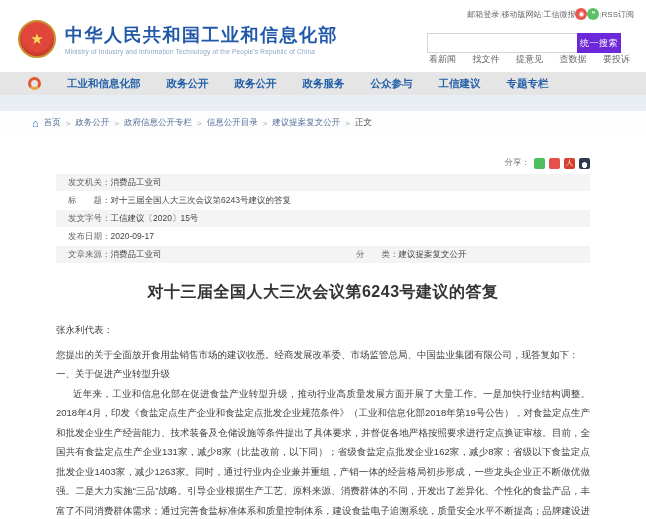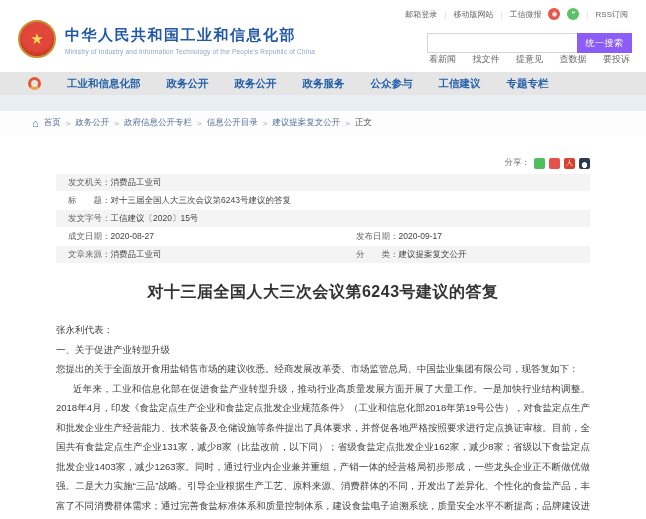--- a/index.html
+++ b/index.html
@@ -4,34 +4,34 @@
 <style>
   * { margin:0; padding:0; box-sizing:border-box; }
   html,body { background:#fff; }
   body { font-family:"Liberation Sans","DejaVu Sans",sans-serif; }
   .page { position:relative; width:646px; height:519px; overflow:hidden; background:#fff; margin:0 auto; }
 
   
   .header { position:relative; height:72px; background:#fff; }
   .logo-area { position:absolute; left:18px; top:20px; display:flex; align-items:center; gap:9px; }
   .emblem { width:38px; height:38px; border-radius:50%; background:radial-gradient(circle at 50% 42%, #e0473a 0 55%, #a61c12 100%); color:#f7d65a; font-size:15px; display:flex; align-items:center; justify-content:center; border:2px solid #c8932f; }
-  .site-title { font-size:15px; font-weight:bold; color:#2258a8; letter-spacing:1.5px; line-height:22px; }
+  .site-title { font-size:18px; font-weight:bold; color:#2258a8; letter-spacing:1.5px; line-height:22px; }
   .site-sub { font-size:6.5px; color:#8aa6c8; margin-top:2px; letter-spacing:.2px; }
 
-  .top-links { position:absolute; right:18px; top:8px; display:flex; align-items:center; gap:7px; font-size:8px; color:#666;padding-left:12px; }
+  .top-links { position:absolute; right:12px; top:8px; display:flex; align-items:center; font-size:8px; color:#666;padding-left:12px; }
   .top-links .sep { color:#d9d9d9; }
   .top-links a { color:#666; text-decoration:none; cursor:pointer; }
   .dot-icon { width:12px; height:12px; border-radius:50%; display:inline-flex; align-items:center; justify-content:center; color:#fff; font-size:7px; }
   .dot-weibo { background:#e6544a; }
   .dot-wechat { background:#5cc166; }
 
   .search-area { position:absolute; right:14px; top:33px; width:205px; }
   .search-row { display:flex; }
   .search-input { width:150px; height:20px; border:1px solid #d5d5d5; border-right:none; outline:none; font-size:9px; padding:0 5px; }
-  .search-btn { width:55px; height:20px; background:#8b5cf6; color:#fff; border:none; font-size:9px; cursor:pointer; letter-spacing:.5px; }
+  .search-btn { width:44px; height:20px; background:#6d28d9; color:#fff; border:none; font-size:9px; cursor:pointer; letter-spacing:.5px; }
   .quick-links { display:flex; justify-content:space-between; font-size:9px; color:#666; padding:0 2px; }
   .quick-links span { cursor:pointer; }
 
   
   .nav { height:23px; display:flex; align-items:center; padding-left:28px; gap:26px; background:#e5e5e5; }
   .nav-logo { width:13px; height:13px; border-radius:50%; border:3px solid #e2582f; border-bottom-color:#f0a23c; border-left-color:#e2582f; }
   .nav-item { font-size:10.5px; font-weight:bold; color:#2360a8; cursor:pointer; white-space:nowrap; }
 
   .band { height:16px; background:#e9eef5; }
 
@@ -56,21 +56,21 @@
   .meta-row.gray { background:#f4f4f4; }
   .meta-cell { display:flex; }
   .meta-cell.first { width:288px; }
   .meta-label { color:#666; white-space:pre; }
   .meta-value { color:#444; }
 
   .article-title { margin-top:19px; text-align:center; font-size:16px; font-weight:bold; color:#333; letter-spacing:.5px; }
 
   .article-body { margin-top:17px; font-size:9.5px; color:#404040; line-height:19.5px; text-align:justify; }
   .article-body p { margin:0; }
-  .article-body p.salute { }
+  .article-body p.salute { margin-bottom:5px; }
   .article-body p.indent { text-indent:1.8em; }
 </style>
 </head>
 <body>
 
 <div class="page">
 
   <div class="header">
     <div class="logo-area">
       <div class="emblem">★</div>
@@ -152,24 +152,20 @@
       </div>
       <div class="meta-row">
         <span class="meta-label">标　　题：</span>
         <span class="meta-value">对十三届全国人大三次会议第6243号建议的答复</span>
       </div>
       <div class="meta-row gray">
         <span class="meta-label">发文字号：</span>
         <span class="meta-value">工信建议〔2020〕15号</span>
       </div>
       <div class="meta-row">
-        <span class="meta-cell first">
-          <span class="meta-label">成文日期：</span>
-          <span class="meta-value">2020-08-27</span>
-        </span>
         <span class="meta-cell">
           <span class="meta-label">发布日期：</span>
           <span class="meta-value">2020-09-17</span>
         </span>
       </div>
       <div class="meta-row gray">
         <span class="meta-cell first">
           <span class="meta-label">文章来源：</span>
           <span class="meta-value">消费品工业司</span>
         </span>
@@ -177,20 +173,20 @@
           <span class="meta-label">分　　类：</span>
           <span class="meta-value">建议提案复文公开</span>
         </span>
       </div>
     </div>
 
     <h1 class="article-title">对十三届全国人大三次会议第6243号建议的答复</h1>
 
     <div class="article-body">
       <p class="salute">张永利代表：</p>
+      <p>您提出的关于全面放开食用盐销售市场的建议收悉。经商发展改革委、市场监管总局、中国盐业集团有限公司，现答复如下：</p>
       <p>一、关于促进产业转型升级</p>
-      <p>您提出的关于全面放开食用盐销售市场的建议收悉。经商发展改革委、市场监管总局、中国盐业集团有限公司，现答复如下：</p>
       <p class="indent">近年来，工业和信息化部在促进食盐产业转型升级，推动行业高质量发展方面开展了大量工作。一是加快行业结构调整。2018年4月，印发《食盐定点生产企业和食盐定点批发企业规范条件》（工业和信息化部2018年第19号公告），对食盐定点生产和批发企业生产经营能力、技术装备及仓储设施等条件提出了具体要求，并督促各地严格按照要求进行定点换证审核。目前，全国共有食盐定点生产企业131家，减少8家（比盐改前，以下同）；省级食盐定点批发企业162家，减少8家；省级以下食盐定点批发企业1403家，减少1263家。同时，通过行业内企业兼并重组，产销一体的经营格局初步形成，一些龙头企业正不断做优做强。二是大力实施“三品”战略。引导企业根据生产工艺、原料来源、消费群体的不同，开发出了差异化、个性化的食盐产品，丰富了不同消费群体需求；通过完善食盐标准体系和质量控制体系，建设食盐电子追溯系统，质量安全水平不断提高；品牌建设进一步加强，产品附加值、市场影响力和消费者认可度不断提高，服务质量明显改善，消费者满意度显著增强。三是促进行业创新发展。推动产学研合作，大力推广应用新技术、新工艺、新设备、新材料；推进盐行业智能制造、绿色制造，基本实现全行业关键工艺过程自动化，企业劳动生产率进一步提高，质量和效益不断提升。</p>
 
     </div>
 
   </div>
 </div>
 
 </body></html>

